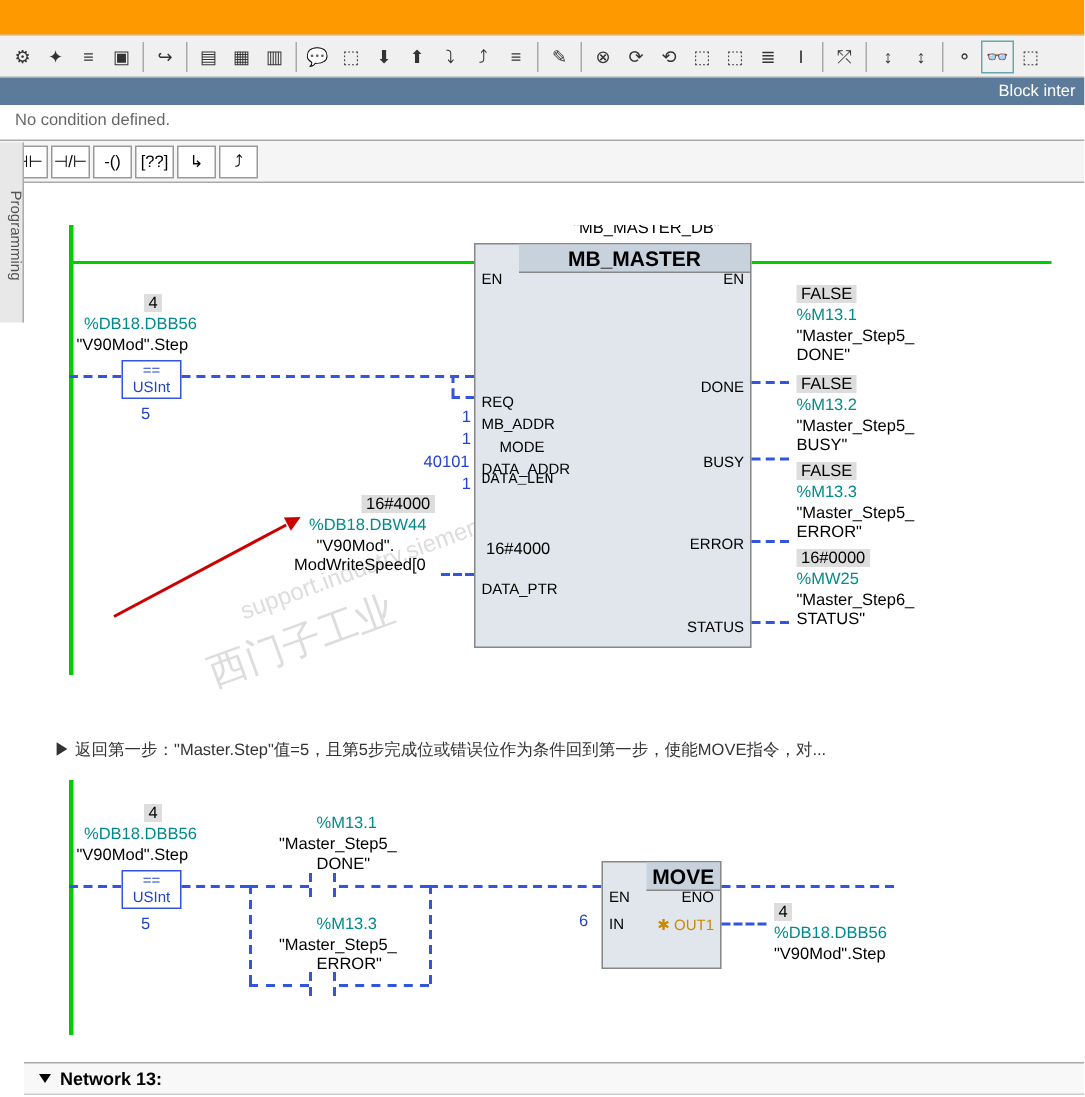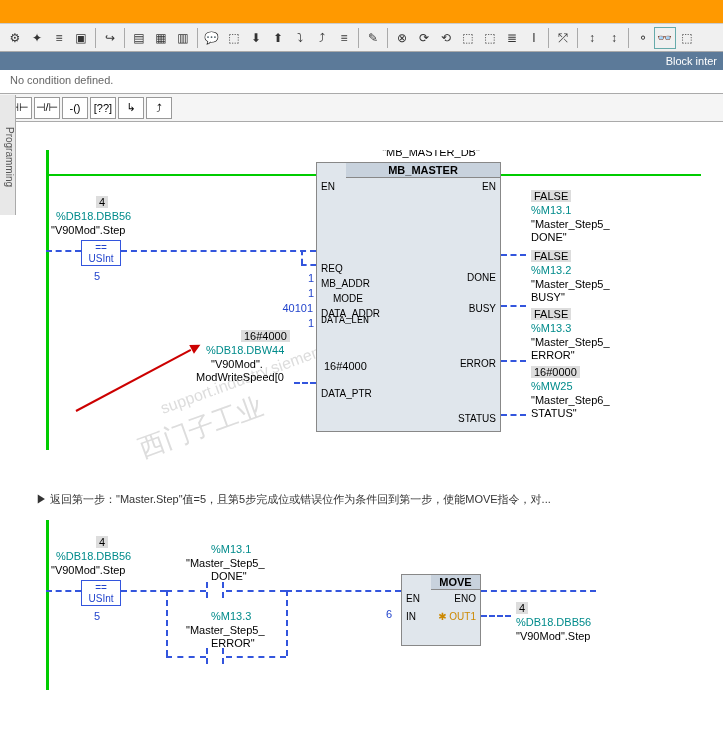--- a/index.html
+++ b/index.html
@@ -18,21 +18,21 @@
 
   .canvas { position: absolute; left: 16px; top: 150px; right: 0; bottom: 0; overflow: hidden; background: #fff; }
 
   
   .rail { position: absolute; left: 30px; top: 0; width: 3px; background: #00cc00; }
   .hwire-g { position: absolute; height: 2px; background: #00cc00; }
   .hwire-b { position: absolute; border-top: 2px dashed #3355dd; height:0; }
   .vwire-b { position: absolute; border-left: 2px dashed #3355dd; width:0; }
 
   .fb-box { position: absolute; background: #e0e6ec; border: 1px solid #888; }
-  .fb-title { background: #c8d2dd; border-bottom: 1px solid #888; text-align: center; font-weight: bold; font-size: 11px; padding: 1px 0; margin-left: 29px; }
+  .fb-title { background: #c8d2dd; border-bottom: 1px solid #888; text-align: center; font-weight: bold; font-size: 14px; padding: 1px 0; margin-left: 29px; }
   .fb-port { position: absolute; font-size: 10px; color:#000;}
   .fb-port.left { left: 4px; }
   .fb-port.right { right: 4px; text-align:right; }
 
   .lbl { position: absolute; font-size: 11px; white-space: nowrap; }
   .lbl.addr { color: #008b8b; }
   .lbl.sym { color: #000; }
   .lbl.val { color: #2244cc; text-align:right;}
   .lbl.gray { background: #ddd; color: #000; padding: 0 3px; }
   .cmp-box { position: absolute; border: 1px solid #3355dd; background:#fff; width: 40px; text-align:center; font-size:10px; color:#2244cc; padding:1px 0;}
@@ -121,21 +121,21 @@
   <div class="fb-box" style="left:300px; top:12px; width:185px; height:270px;">
     <div class="fb-title">MB_MASTER</div>
     <div class="fb-port left" style="top:18px;">EN</div>
     <div class="fb-port right" style="top:18px;">EN</div>
     <div class="fb-port left" style="top:100px;">REQ</div>
     <div class="fb-port left" style="top:115px;">MB_ADDR</div>
     <div class="fb-port left" style="top:130px;padding-left:12px;">MODE</div>
     <div class="fb-port left" style="top:145px;">DATA_ADDR</div>
     <div class="fb-port left" style="top:152px;font-family:Liberation Mono, monospace;">DATA_LEN</div>
     <div class="fb-port left" style="top:225px;">DATA_PTR</div>
-    <div class="fb-port right" style="top:90px;margin-top:19px;">DONE</div>
+    <div class="fb-port right" style="top:90px;">DONE</div>
     <div class="fb-port right" style="top:140px;">BUSY</div>
     <div class="fb-port right" style="top:195px;">ERROR</div>
     <div class="fb-port right" style="top:250px;">STATUS</div>
   </div>
 
   <div class="lbl gray" style="left:80px; top:46px;">4</div>
   <div class="lbl addr" style="left:40px; top:60px;">%DB18.DBB56</div>
   <div class="lbl sym" style="left:35px; top:74px;">"V90Mod".Step</div>
   <div class="hwire-b" style="left:30px; top:100px; width:35px;"></div>
   <div class="cmp-box" style="left:65px; top:90px; white-space:pre-line;">==
@@ -222,14 +222,18 @@
     <div class="fb-port right" style="top:36px; color:#cc8800;">✱ OUT1</div>
   </div>
   <div class="lbl val" style="left:370px; top:458px;">6</div>
   <div class="hwire-b" style="left:465px; top:440px; width:115px;"></div>
   <div class="hwire-b" style="left:465px; top:465px; width:30px;"></div>
 
   <div class="lbl gray" style="left:500px; top:452px;">4</div>
   <div class="lbl addr" style="left:500px; top:466px;">%DB18.DBB56</div>
   <div class="lbl sym" style="left:500px; top:480px;">"V90Mod".Step</div>
 
+  <div class="net-header" style="top:558px;">
+    <span class="tri"></span>
+    <b>Network 13:</b>
+  </div>
 
 </div>
 
 </body></html>

